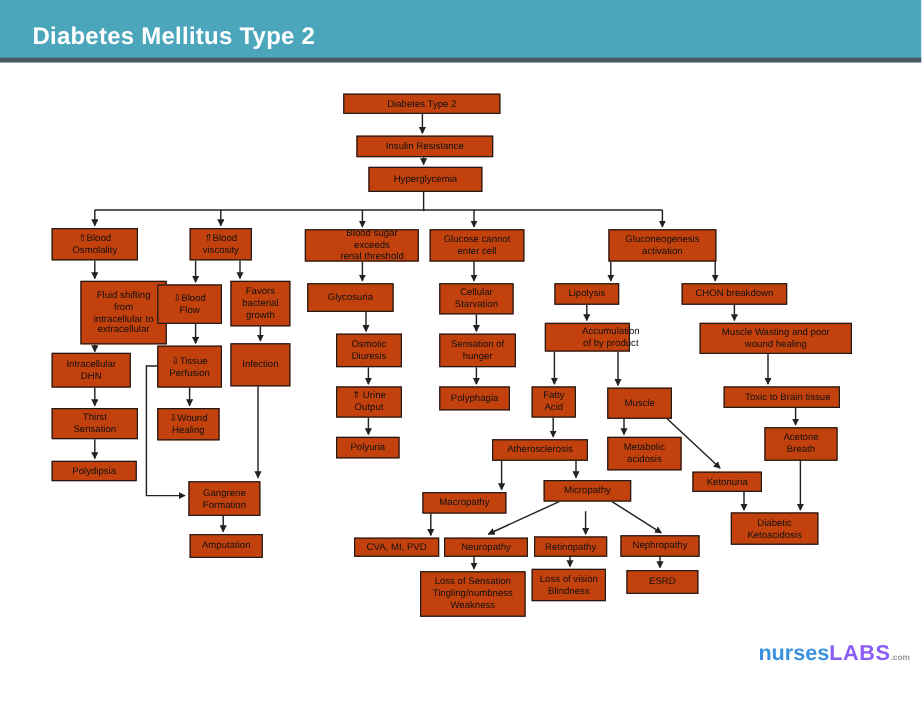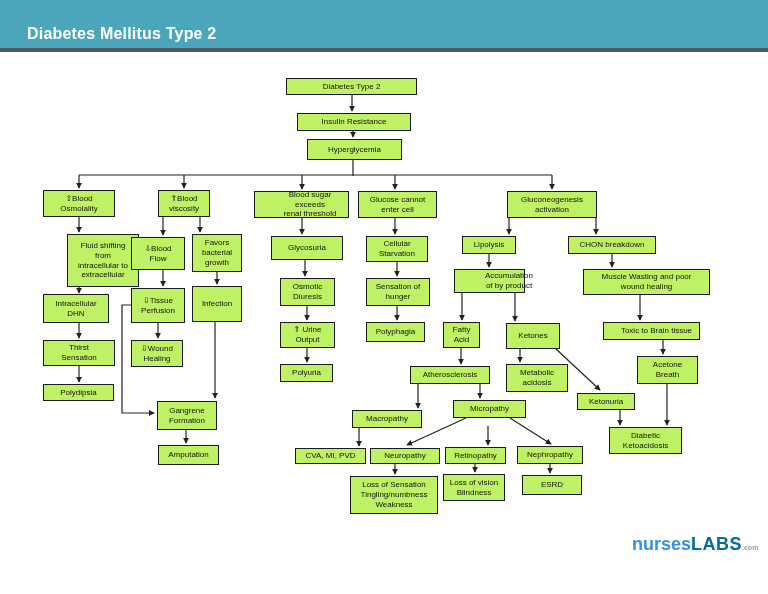--- a/index.html
+++ b/index.html
@@ -1,31 +1,31 @@
 <!DOCTYPE html>
 <html style="--header-bg: #4BA6BC; --header-border: #4A5A62; --logo-blue: #3A90DC;"><head>
 <meta charset="utf-8">
 <style>
   html,body{margin:0;padding:0;background:#fff;}
   .page{position:relative;width:768px;height:594px;background:#fff;overflow:hidden;
         font-family:"Liberation Sans","DejaVu Sans",sans-serif;}
   .header{position:absolute;left:0;top:0;width:768px;height:52px;box-sizing:border-box;
           background:var(--header-bg,#4BA6BC);border-bottom:4px solid var(--header-border,#4A5A62);
           display:flex;align-items:flex-end;padding:0 0 5px 27px;}
-  .header h1{margin:0;color:#fff;font-size:16px;font-weight:bold;letter-spacing:.2px;
+  .header h1{margin:0;color:#fff;font-size:20px;font-weight:bold;letter-spacing:.2px;
              font-family:"Liberation Sans","DejaVu Sans",sans-serif;}
   .canvas{position:absolute;left:0;top:0;width:768px;height:594px;}
   svg.edges{position:absolute;left:0;top:0;}
-  .node{position:absolute;box-sizing:border-box;border:1.4px solid #1b1b1b;background:#bef264;
+  .node{position:absolute;box-sizing:border-box;border:1.4px solid #1b1b1b;background:#c2410c;
         display:flex;align-items:center;justify-content:center;text-align:center;
         font-size:8px;line-height:1.22;color:#111;white-space:pre-line;padding:1px;
         font-family:"Liberation Sans","DejaVu Sans",sans-serif;}
   .logo{position:absolute;left:632px;top:534px;white-space:nowrap;}
   .logo .p1{color:var(--logo-blue,#3A90DC);font-size:18px;font-weight:bold;margin-top:46px;}
-  .logo .p2{color:#0369a1;font-size:18px;font-weight:bold;letter-spacing:.5px;}
+  .logo .p2{color:#8b5cf6;font-size:18px;font-weight:bold;letter-spacing:.5px;}
   .logo .p3{color:#999;font-size:7px;font-weight:bold;vertical-align:baseline;}
 </style>
 </head>
 <body>
 
 <div class="page">
   <div class="header">
     <h1>Diabetes Mellitus Type 2</h1>
   </div>
 
@@ -105,21 +105,21 @@
 activation</div>
         <div class="node" style="left: 43px; top: 234px; width: 72px; height: 53px; border-color: rgb(27, 27, 27); margin-left: 24px;">Fluid shifting
 from
 intracellular to
 extracellular</div>
         <div class="node" style="left: 131px; top: 237px; width: 54px; height: 33px; border-color: rgb(27, 27, 27);">⇩Blood
 Flow</div>
         <div class="node" style="left: 192px; top: 234px; width: 50px; height: 38px; border-color: rgb(27, 27, 27);">Favors
 bacterial
 growth</div>
-        <div class="node" style="left: 271px; top: 236px; width: 72px; height: 24px; border-color: rgb(27, 27, 27);">Glycosuria</div>
+        <div class="node" style="left: 256px; top: 236px; width: 72px; height: 24px; border-color: rgb(27, 27, 27);">Glycosuria</div>
         <div class="node" style="left: 366px; top: 236px; width: 62px; height: 26px; border-color: rgb(27, 27, 27);">Cellular
 Starvation</div>
         <div class="node" style="left: 462px; top: 236px; width: 54px; height: 18px; border-color: rgb(27, 27, 27);">Lipolysis</div>
         <div class="node" style="left: 568px; top: 236px; width: 88px; height: 18px; border-color: rgb(27, 27, 27);">CHON breakdown</div>
         <div class="node" style="left: 43px; top: 294px; width: 66px; height: 29px; border-color: rgb(27, 27, 27);">Intracellular
 DHN</div>
         <div class="node" style="left: 131px; top: 288px; width: 54px; height: 35px; border-color: rgb(27, 27, 27);">⇩Tissue
 Perfusion</div>
         <div class="node" style="left: 192px; top: 286px; width: 50px; height: 36px; border-color: rgb(27, 27, 27);">Infection</div>
         <div class="node" style="left: 280px; top: 278px; width: 55px; height: 28px; border-color: rgb(27, 27, 27);">Osmotic
@@ -132,21 +132,21 @@
 wound healing</div>
         <div class="node" style="left: 43px; top: 340px; width: 72px; height: 26px; border-color: rgb(27, 27, 27);">Thirst
 Sensation</div>
         <div class="node" style="left: 131px; top: 340px; width: 52px; height: 27px; border-color: rgb(27, 27, 27);">⇩Wound
 Healing</div>
         <div class="node" style="left: 280px; top: 322px; width: 55px; height: 26px; border-color: rgb(27, 27, 27);">⇑ Urine
 Output</div>
         <div class="node" style="left: 366px; top: 322px; width: 59px; height: 20px; border-color: rgb(27, 27, 27);">Polyphagia</div>
         <div class="node" style="left: 443px; top: 322px; width: 37px; height: 26px; border-color: rgb(27, 27, 27);">Fatty
 Acid</div>
-        <div class="node" style="left: 506px; top: 323px; width: 54px; height: 26px; border-color: rgb(27, 27, 27);">Ketones</div>
+        <div class="node" style="left: 506px; top: 323px; width: 54px; height: 26px; border-color: rgb(27, 27, 27);">Muscle</div>
         <div class="node" style="left: 603px; top: 322px; width: 97px; height: 18px; border-color: rgb(27, 27, 27); padding-left: 11px;">Toxic to Brain tissue</div>
         <div class="node" style="left: 43px; top: 384px; width: 71px; height: 17px; border-color: rgb(27, 27, 27);">Polydipsia</div>
         <div class="node" style="left: 280px; top: 364px; width: 53px; height: 18px; border-color: rgb(27, 27, 27);">Polyuria</div>
         <div class="node" style="left: 410px; top: 366px; width: 80px; height: 18px; border-color: rgb(27, 27, 27);">Atherosclerosis</div>
         <div class="node" style="left: 506px; top: 364px; width: 62px; height: 28px; border-color: rgb(27, 27, 27);">Metabolic
 acidosis</div>
         <div class="node" style="left: 637px; top: 356px; width: 61px; height: 28px; border-color: rgb(27, 27, 27);">Acetone
 Breath</div>
         <div class="node" style="left: 157px; top: 401px; width: 60px; height: 29px; border-color: rgb(27, 27, 27);">Gangrene
 Formation</div>

